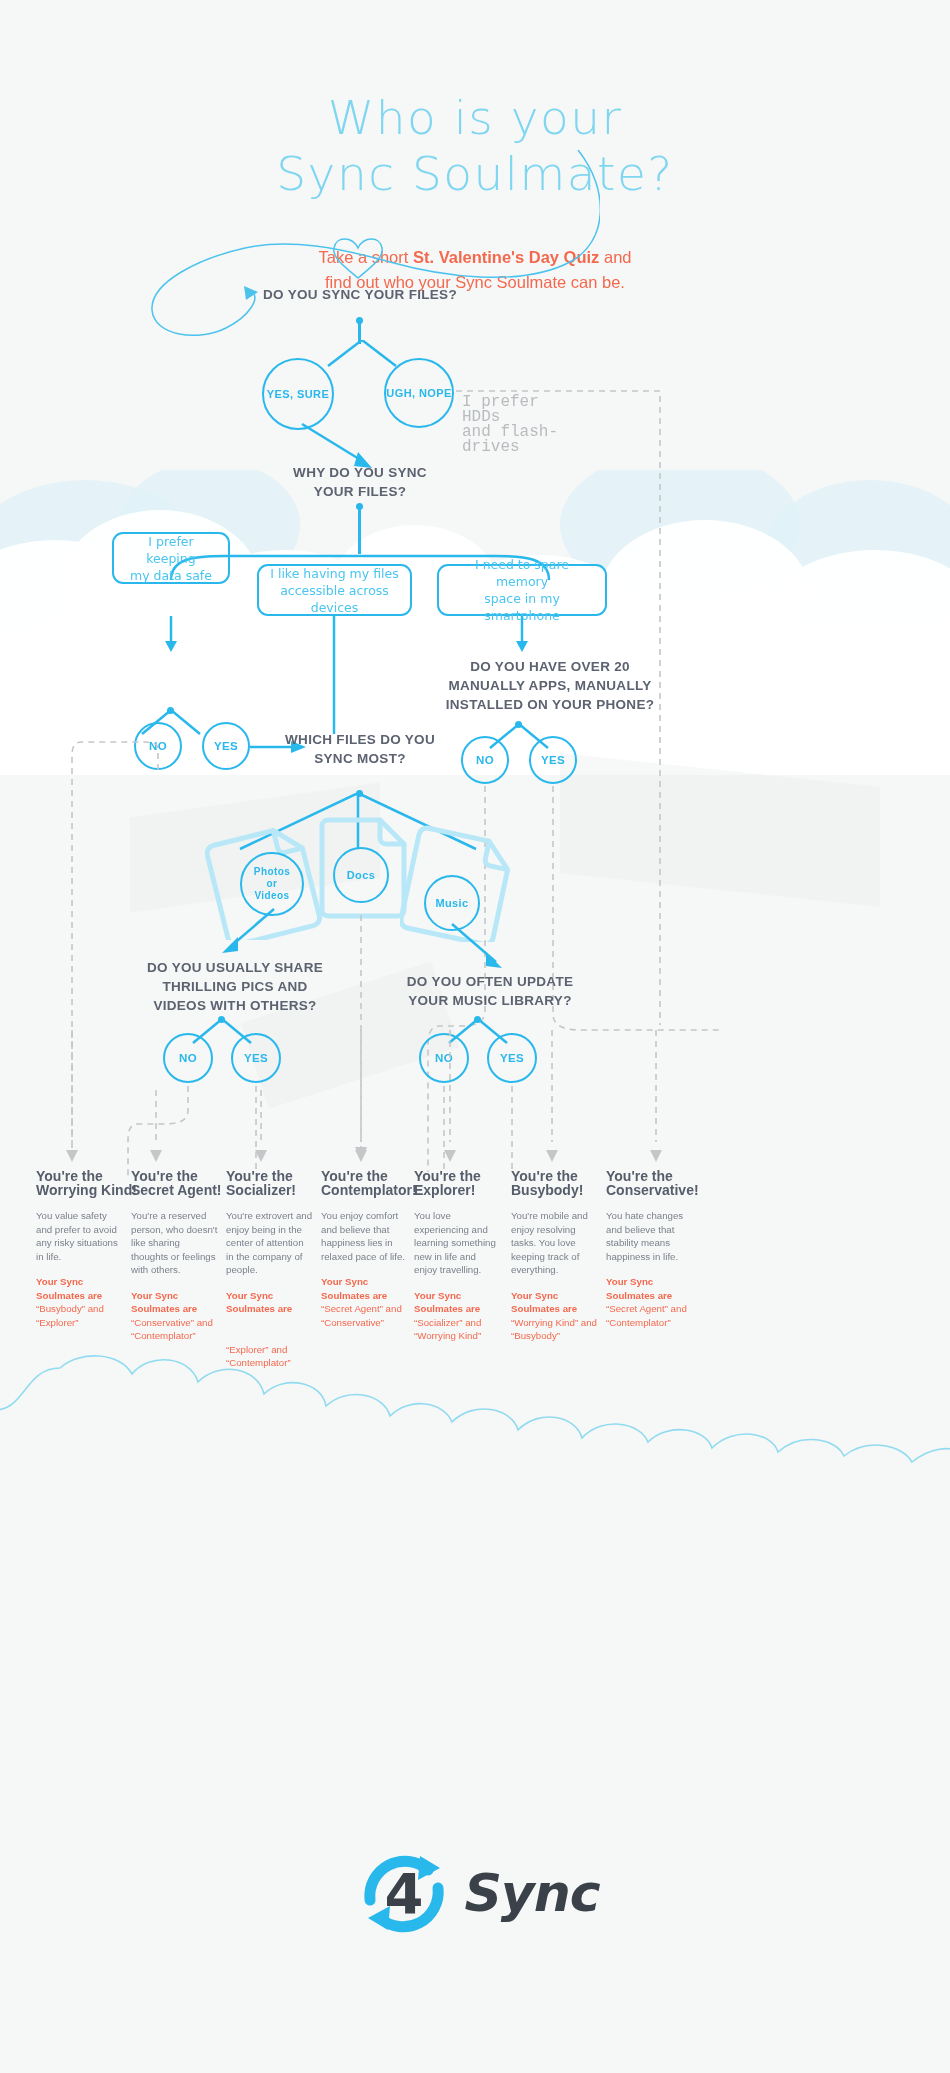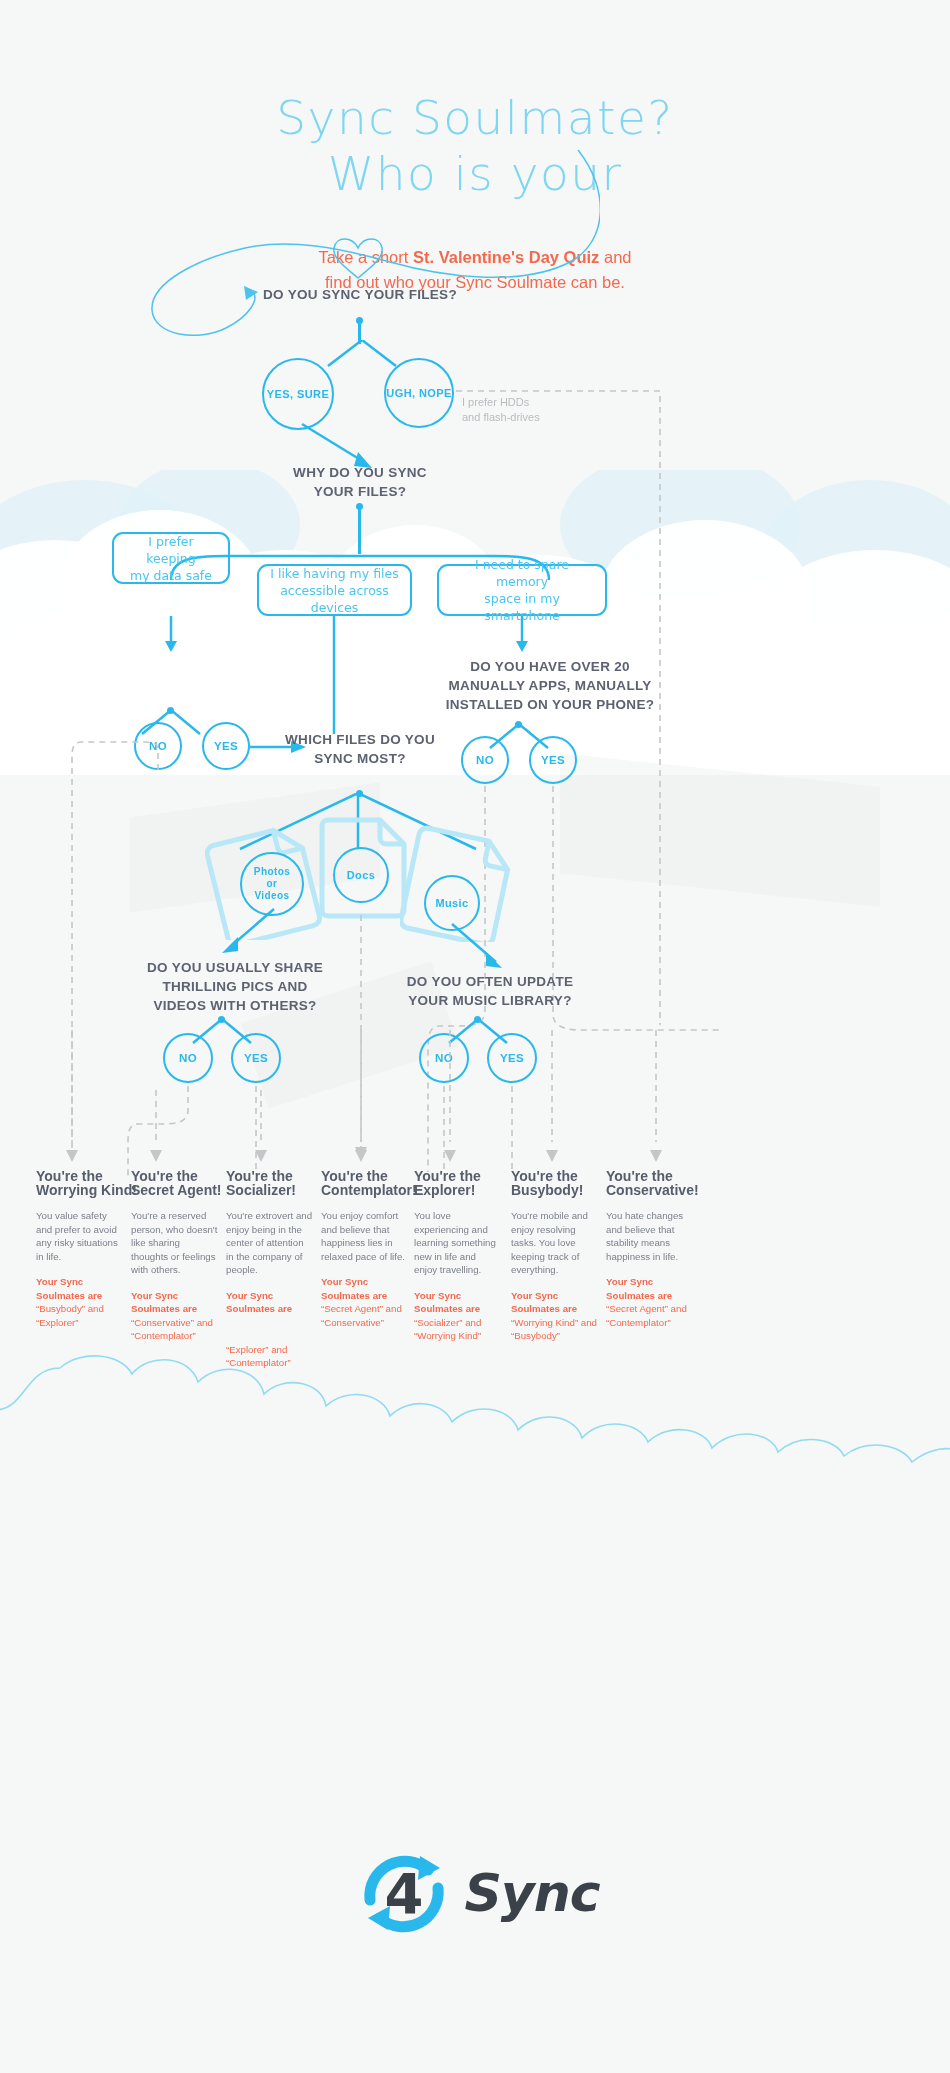--- a/index.html
+++ b/index.html
@@ -53,22 +53,22 @@
     font-family:"DejaVu Sans", sans-serif; padding:4px 8px;
   }
 
   
   .ln { position:absolute; background:#29b8ec; }
   .vl { width:2.5px; }
   .dot { position:absolute; width:7px; height:7px; border-radius:50%; background:#29b8ec; }
 
   
   .note {
-    position:absolute; color:#b9bcbf; font-size:11px; line-height:15px;
-    font-family:Liberation Sans, sans-serif;
+    position:absolute; color:#b9bcbf; font-size:16px; line-height:15px;
+    font-family:Liberation Mono, monospace;
   }
 
   
   .fileicon { position:absolute; }
 
   
   #results { position:absolute; left:0; top:1170px; width:950px; height:160px; }
   .rescard { position:absolute; width:122px; top:0; }
   .res-title { color:#565d6b; font-weight:700; font-size:14px; line-height:13.5px; }
   .res-desc  { color:#7b818c; font-weight:400; font-size:9.7px; line-height:13.5px; margin-top:12px; }
@@ -113,22 +113,22 @@
 
   <svg class="abs" style="left:0; top:1290px;" width="950" height="200" viewBox="0 0 950 200">
     <path d="M-5 120 C 25 120 25 78 60 78 C 80 60 120 62 132 84 C 150 62 190 66 198 92
              C 220 70 258 78 264 104 C 285 84 322 92 326 116 C 348 96 384 104 390 126
              C 410 106 444 112 452 132 C 474 110 512 118 518 140 C 540 118 576 126 582 148
              C 602 126 640 132 648 152 C 668 132 706 138 712 158 C 734 136 772 142 778 162
              C 800 142 836 148 844 166 C 866 148 902 154 912 172 C 932 156 950 158 955 160" fill="none" stroke="#7fd6f0" stroke-width="1.6" opacity=".85"></path>
   </svg>
 
   <div id="title">
+    <div>Who is your</div>
     <div>Sync Soulmate?</div>
-    <div>Who is your</div>
   </div>
 
   <div id="subtitle">
     <span class="reg">Take a short </span><span>St. Valentine's Day Quiz</span><span class="reg"> and</span>
     <div class="reg">find out who your Sync Soulmate can be.</div>
   </div>
 
   <svg class="abs" style="left:140px; top:150px;" width="460" height="200" viewBox="0 0 460 200">
     <path d="M438 0 C 470 40 468 92 430 112 C 380 138 300 126 250 112
              C 200 98 150 88 105 98 C 60 108 10 132 12 160

